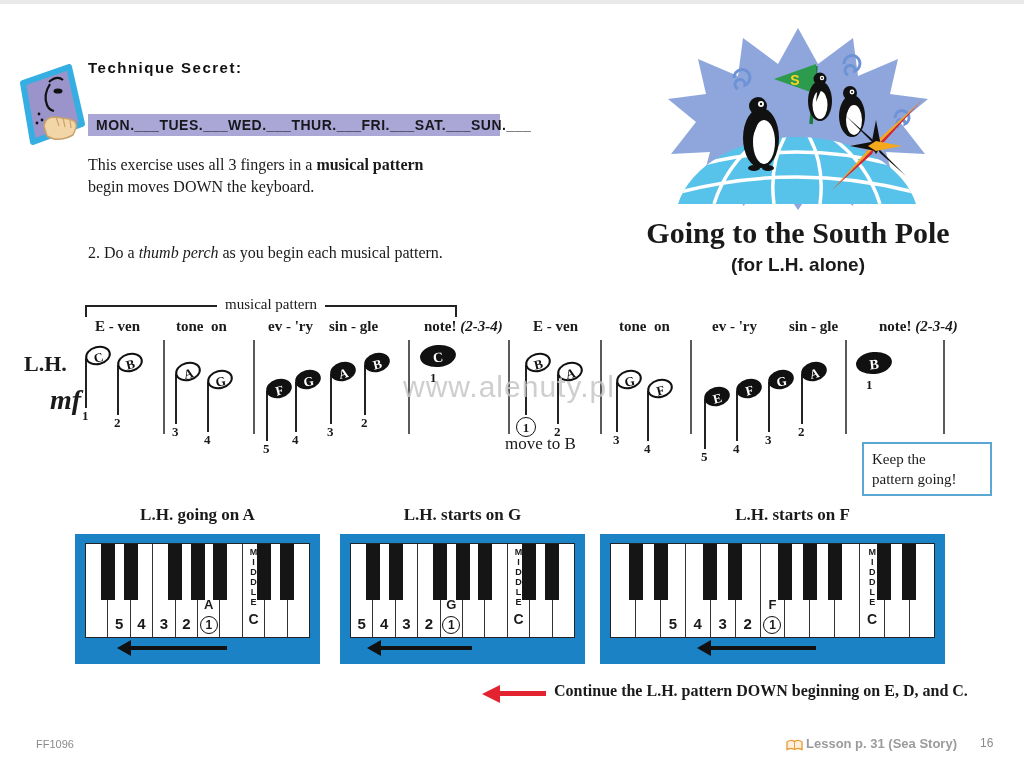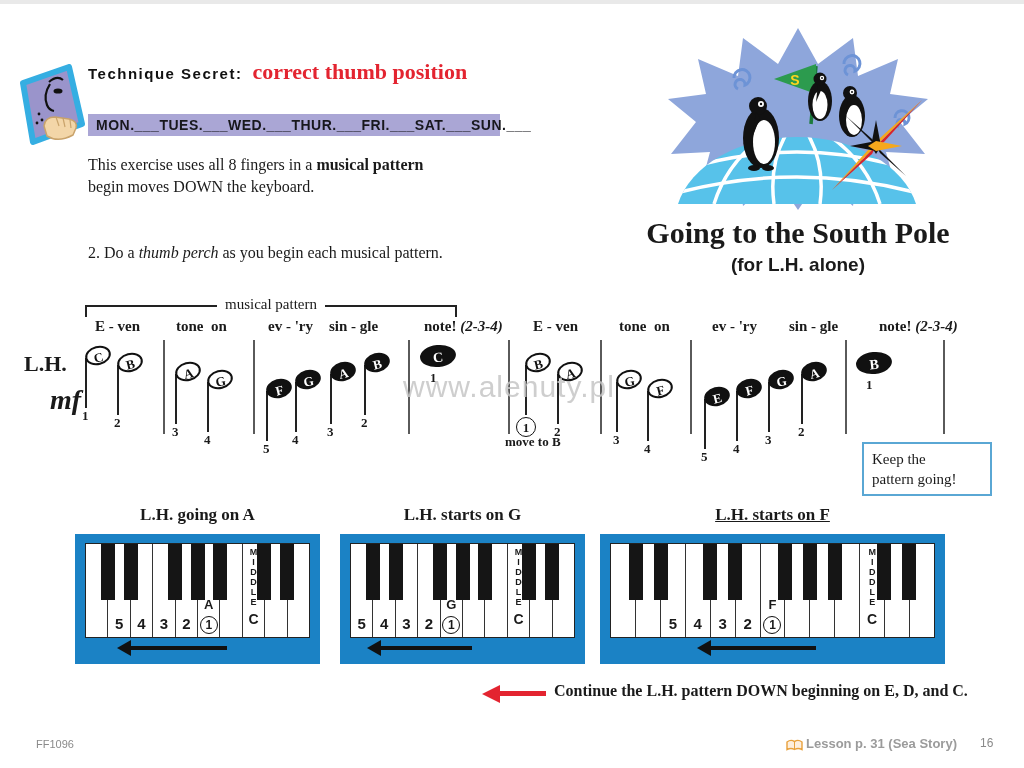--- a/index.html
+++ b/index.html
@@ -39,21 +39,21 @@
   .note{position:absolute;width:26px;height:19px;border:2.5px solid #111;border-radius:50%;
         background:#fff;color:#111;font-weight:bold;font-size:13px;line-height:19px;
         text-align:center;transform:rotate(-14deg);box-sizing:border-box;}
   .note.filled{background:#111;color:#fff;border-color:#111;}
   .note.whole{width:36px;height:22px;font-size:14px;line-height:22px;transform:rotate(-6deg);}
   .stem{position:absolute;width:2px;background:#222;}
   .finger{position:absolute;font-weight:bold;font-size:13px;}
   .cfinger{position:absolute;width:20px;height:20px;border:1.8px solid #111;border-radius:50%;
            background:#fff;text-align:center;font-weight:bold;font-size:13px;line-height:20px;box-sizing:border-box;}
   .barline{position:absolute;top:336px;width:2px;height:94px;background:#5a5a5a;}
-  .move-label{left:505px;top:430px;font-weight:bold;font-size:13px;}
+  .move-label{left:505px;top:430px;font-weight:normal;font-size:17px;}
   .keep-box{left:862px;top:438px;width:110px;border:2.5px solid var(--box-blue,#5aa7d4);
             padding:5px 8px;font-size:15px;line-height:20px;background:#fff;}
   .watermark{left:403px;top:366px;font-family:"Liberation Sans",sans-serif;font-size:30px;
              color:#c6c6c6;opacity:.85;letter-spacing:1px;}
 
   
   .kb-caption{position:absolute;top:501px;text-align:center;font-weight:bold;font-size:17px;}
   .kb-frame{position:absolute;background:var(--keyboard-blue,#1b82c5);}
   .kb-keys{position:absolute;left:10px;top:9px;height:95px;display:flex;background:#fff;
            border:1px solid #222;box-sizing:border-box;}
@@ -98,26 +98,25 @@
     <path d="M34,20 q-7,11 -3,21 q2,5 7,6" fill="none" stroke="#111" stroke-width="2.2"></path>
     <circle cx="23" cy="50" r="1.4" fill="#111"></circle>
       <circle cx="26" cy="56" r="1.4" fill="#111"></circle>
       <circle cx="21" cy="59" r="1.4" fill="#111"></circle>
     <path d="M28,62 q1,-9 11,-9 l14,2 q9,2 7,9 l-3,7 q-15,8 -26,1 z" fill="#f3d6a8" stroke="#c9a36b" stroke-width="1.5"></path>
     <path d="M40,53 l3,9 M47,54 l2,9 M54,56 l1,8" stroke="#c9a36b" stroke-width="1.2" fill="none"></path>
   </svg>
 
   <div class="abs tech-row">
     <span class="tech-label">Technique Secret:</span>
-    <span class="tech-highlight">correct thumb position</span>
   </div>
   <div class="abs days-bar">MON.___TUES.___WED.___THUR.___FRI.___SAT.___SUN.___</div>
 
   <div class="abs intro">
-    <span>This exercise uses all 8 fingers in a </span><b>musical pattern</b><br>
+    <span>This exercise uses all 3 fingers in a </span><b>musical pattern</b><br>
     <span>begin moves DOWN the keyboard.</span>
   </div>
   <div class="abs step step2">
     <span>2. Do a </span><i>thumb perch</i><span> as you begin each musical pattern.</span>
   </div>
 
   <svg class="abs" style="left:648px;top:22px;" width="295" height="188" viewBox="0 0 295 188">
     <polygon points="150,2 170,38 205,12 210,50 250,33 242,68 280,73 252,96 277,128 238,126 248,163 210,146 205,180 172,152 150,184 128,152 95,180 90,146 52,163 62,126 23,128 48,96 20,73 58,68 50,33 90,50 95,12 130,38" fill="#8ea6db"></polygon>
     <g stroke="#6d93d6" stroke-width="3" fill="none">
       <path d="M86,52 a8,8 0 1 1 11,7 a5,5 0 1 0 -7,4"></path>
@@ -359,21 +358,21 @@
         <div class="bkey" style="left: 26.3px; top: 10px;"></div>
         <div class="bkey" style="left: 48.6px; top: 10px;"></div>
         <div class="bkey" style="left: 93.2px; top: 10px;"></div>
         <div class="bkey" style="left: 115.5px; top: 10px;"></div>
         <div class="bkey" style="left: 137.8px; top: 10px;"></div>
         <div class="bkey" style="left: 182.4px; top: 10px;"></div>
         <div class="bkey" style="left: 204.7px; top: 10px;"></div>
         <div class="kb-arrow-shaft" style="left: 38.95px; width: 93.1px;"></div>
         <div class="kb-arrow-head" style="left: 26.95px;"></div>
       </div>
-      <div class="kb-caption" style="left: 600px; width: 345px; text-decoration: underline;">L.H. starts on F</div>
+      <div class="kb-caption" style="left: 620px; width: 345px;">L.H. starts on F</div>
       <div class="kb-frame" style="left: 600px; top: 530px; width: 345px; height: 130px;">
         <div class="kb-keys" style="width: 325px;">
           <div class="wkey"></div>
           <div class="wkey"></div>
           <div class="wkey">
             <div class="kfinger">5</div>
           </div>
           <div class="wkey">
             <div class="kfinger">4</div>
           </div>

